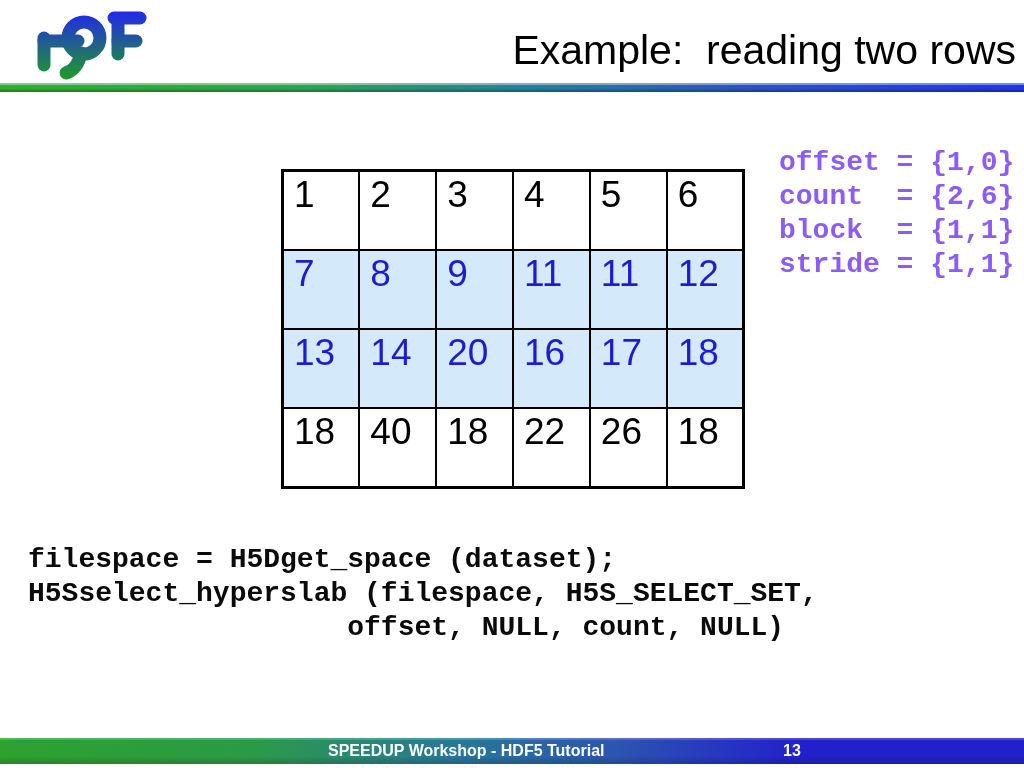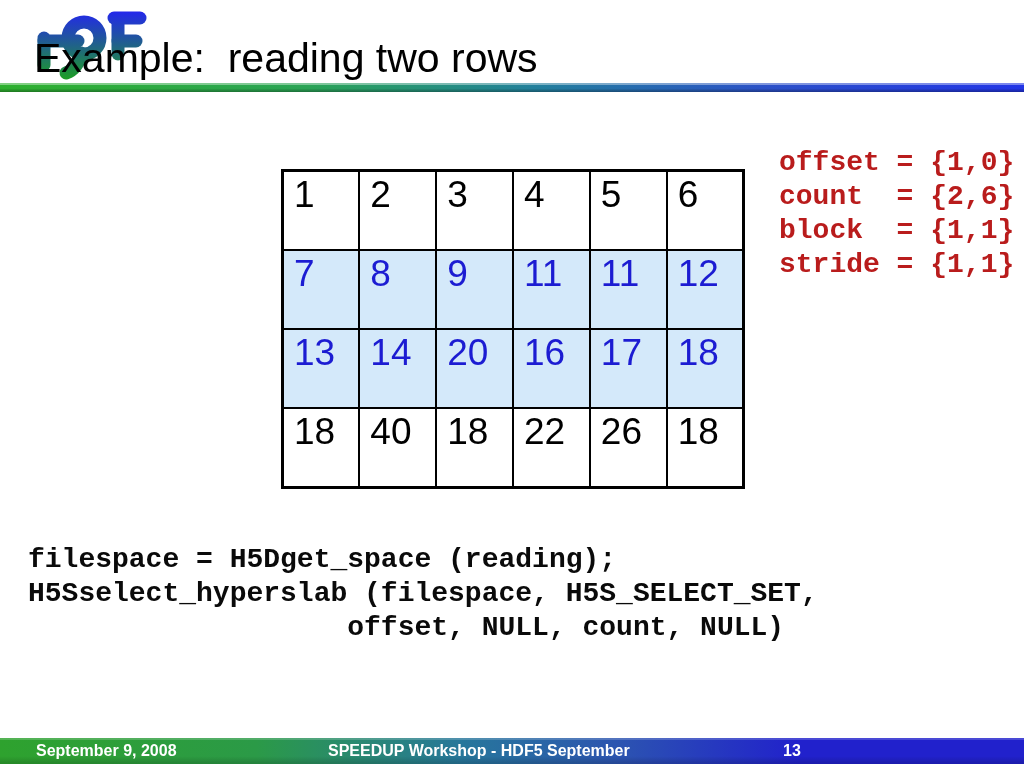--- a/index.html
+++ b/index.html
@@ -6,22 +6,22 @@
   .slide {
     position:relative; width:1024px; height:768px; background:#ffffff;
     overflow:hidden; font-family:"Liberation Sans", sans-serif;
   }
 
   
   .logo { position:absolute; left:28px; top:4px; }
   #logo-stop-top    { stop-color: var(--logo-blue,  #2328ea); }
   #logo-stop-bottom { stop-color: var(--logo-green, #1da21d); }
   .title {
-    position:absolute; left:18px; right:0; top:19px; margin:16px;
-    text-align:left; font-size:41px; font-weight:400; color:#000;
+    position:absolute; left:18px; right:0; top:19px; margin:8px;
+    text-align:right; font-size:41px; font-weight:400; color:#000;
     white-space:pre; letter-spacing:0;
   }
   .divider {
     position:absolute; left:0; top:83px; width:1024px; height:9px;
     background:
       linear-gradient(180deg, rgba(255,255,255,.40) 0 2px, rgba(255,255,255,0) 2px 60%, rgba(0,0,0,.28) 92% 100%),
       linear-gradient(90deg, var(--divider-green,#2eb02e) 0%, #2aa455 30%, #22809b 52%, #2b50c8 75%, var(--divider-blue,#2235e6) 100%);
   }
 
   
@@ -33,21 +33,21 @@
   .grid td {
     border:2px solid #000; height:75px; vertical-align:top;
     padding:2px 0 0 10px; font-size:37px; color:#000; background:#fff;
   }
   .grid tr.hl td { background:var(--hl-bg,#d4e9fa); color:var(--hl-text,#1c1cd2); }
 
   
   .params {
     position:absolute; left:779px; top:146px; margin:0;
     font-family:"Liberation Mono", monospace; font-weight:700;
-    font-size:28px; line-height:34px; color:#b91c1c; white-space:pre;
+    font-size:28px; line-height:34px; color:#8b5cf6; white-space:pre;
   }
   .code {
     position:absolute; left:28px; top:543px; margin:0;
     font-family:"Liberation Mono", monospace; font-weight:700;
     font-size:28px; line-height:34px; color:#0a0a0a; white-space:pre;
   }
 
   
   .footer-bar {
     position:absolute; left:0; top:738px; width:1024px; height:26px;
@@ -124,23 +124,22 @@
           <td>18</td>
         </tr>
       </tbody>
   </table>
 
   <pre class="params">offset = {1,0}
 count  = {2,6}
 block  = {1,1}
 stride = {1,1}</pre>
 
-  <pre class="code">filespace = H5Dget_space (reading);
+  <pre class="code">filespace = H5Dget_space (dataset);
 H5Sselect_hyperslab (filespace, H5S_SELECT_SET,
                    offset, NULL, count, NULL)</pre>
 
   <footer class="footer-bar">
-    <span class="f-date">September 9, 2008</span>
-    <span class="f-workshop">SPEEDUP Workshop - HDF5 September</span>
+    <span class="f-workshop">SPEEDUP Workshop - HDF5 Tutorial</span>
     <span class="f-page">13</span>
   </footer>
 
 </div>
 
 </body></html>

